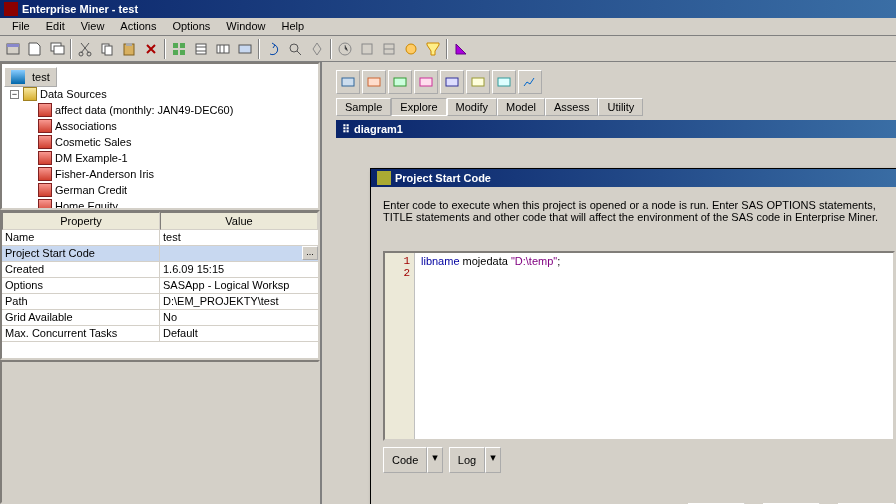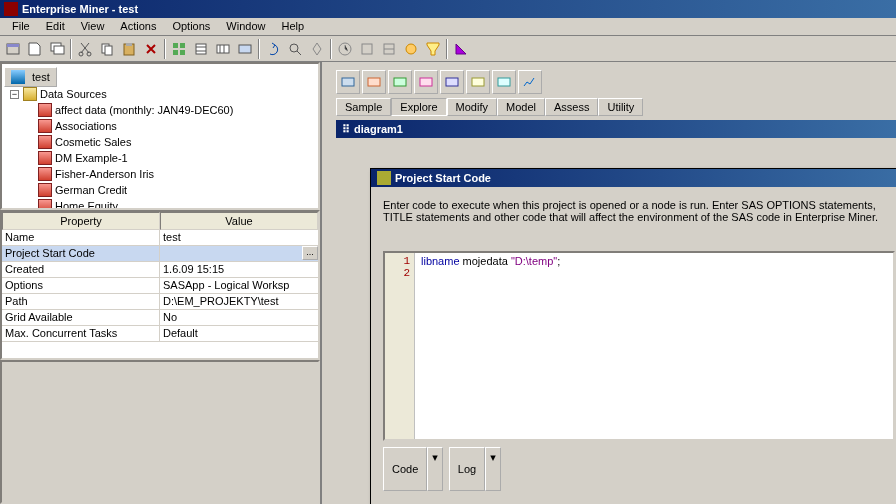--- a/index.html
+++ b/index.html
@@ -40,21 +40,21 @@
 .modal-title { background: linear-gradient(to right, #0a246a, #3a6ea5); height: 18px; color: white; padding: 2px 6px; font-weight: bold; display: flex; align-items: center; }
 .modal-body { padding: 12px; }
 .modal-text { margin-bottom: 28px; }
 .code-area { background: #fff; border: 2px inset #d4d0c8; height: 190px; display: flex; }
 .gutter { width: 30px; background: #ece9d8; border-right: 1px solid #c0c0c0; text-align: right; padding: 2px 4px; font-family: "Courier New", monospace; color: #a00000; }
 .code-text { flex: 1; padding: 2px 6px; font-family: "Courier New", monospace; white-space: pre; }
 .kw { color: #0000a0; }
 .str { color: #800080; }
 .modal-tabs { display: flex; gap: 6px; margin-top: 6px; align-items: center; }
 .split-btn { display: flex; }
-.split-btn div { border: 1px outset #fff; padding: 15px 8px; background: #d4d0c8; }
+.split-btn div { border: 1px outset #fff; padding: 6px 8px; background: #d4d0c8; }
 .split-btn .arrow { padding: 3px 4px; }
 .modal-footer { display: flex; justify-content: flex-end; gap: 18px; padding: 10px 12px; margin-top: 8px; }
 .btn { width: 57px; height: 22px; border: 1px outset #fff; background: #d4d0c8; cursor: pointer; text-align: center; padding-top: 3px; }
 .btn.disabled { color: #808080; }
 svg { width: 16px; height: 16px; }
 </style>
 </head>
 <body>
 
 <div class="titlebar">

